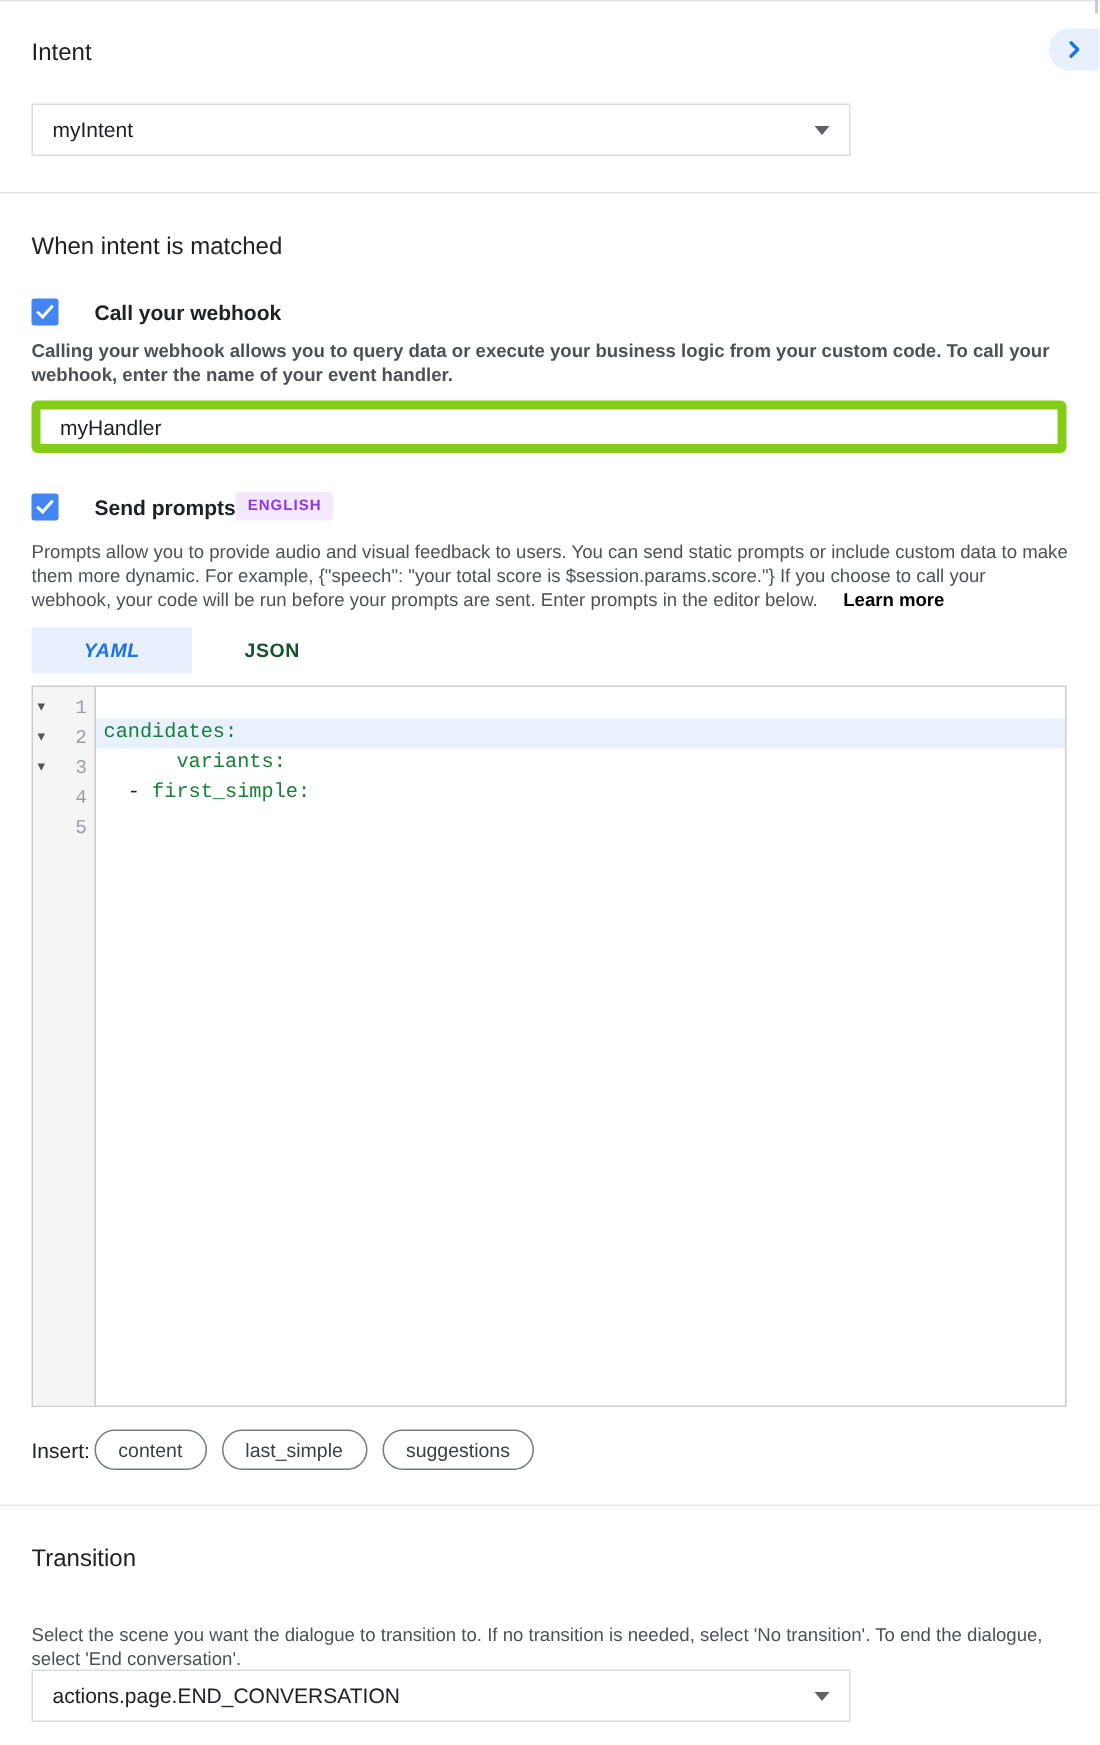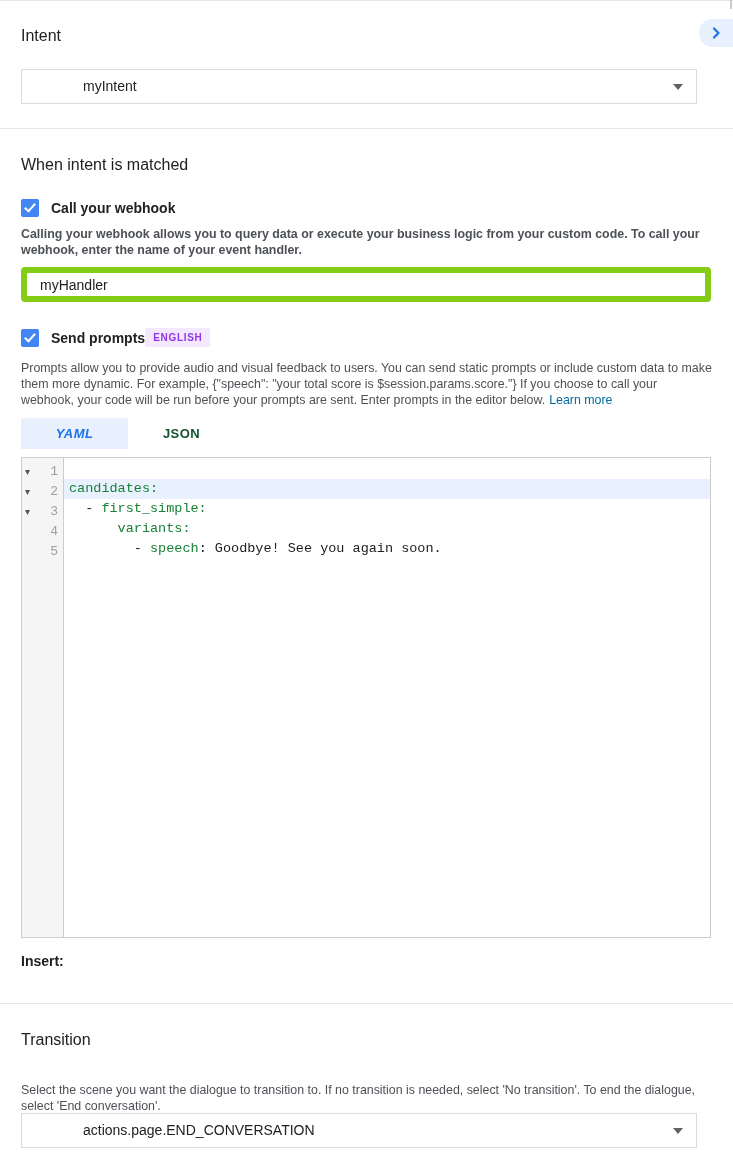--- a/index.html
+++ b/index.html
@@ -22,22 +22,22 @@
   .matched-title { top: 156px; }
   .transition-title { top: 1031px; }
 
   .next-btn {
     position: absolute; left: 699px; top: 19px; width: 34px; height: 28px;
     background: #e8f0fe; border: none; border-radius: 14px 0 0 14px;
     display: flex; align-items: center; cursor: pointer; padding-left: 9px;
   }
 
   .select-box {
-    position: absolute; left: 21px; width: 676px; height: 35px;
-    border: 1px solid #dadce0; border-radius: 0; background: #fff; cursor: pointer; padding-left: 48px;
+    position: absolute; left: 21px; width: 546px; height: 35px;
+    border: 1px solid #dadce0; border-radius: 0; background: #fff; cursor: pointer;
   }
   .intent-select { top: 69px; }
   .transition-select { top: 1113px; }
   .select-value { display: block; padding-left: 13px; line-height: 33px; font-size: 14px; color: #202124;
     white-space: nowrap; overflow: hidden; }
   .caret {
     position: absolute; right: 13px; top: 14px; width: 0; height: 0;
     border-left: 5px solid transparent; border-right: 5px solid transparent;
     border-top: 6px solid #5f6368;
   }
@@ -46,32 +46,32 @@
   .webhook-row { top: 199px; }
   .prompts-row { top: 328px; }
   .checkbox {
     width: 18px; height: 18px; background: #4285f4; border-radius: 2px;
     position: relative; flex: 0 0 auto;
   }
   .checkbox::after {
     content: ""; position: absolute; left: 6px; top: 2px; width: 4px; height: 9px;
     border: solid #fff; border-width: 0 2px 2px 0; transform: rotate(42deg);
   }
-  .check-label { margin-left: 12px; font-size: 14px; font-weight: 700; color: #202124; text-align: right; }
+  .check-label { margin-left: 24px; font-size: 14px; font-weight: 700; color: #202124; text-align: right; }
   .lang-badge {
     margin-left: 0; background: #f3e8fd; color: #9334e6;
     font-size: 10px; font-weight: 700; letter-spacing: 0.7px;
     padding: 4px 8px; border-radius: 2px;
   }
 
   .desc { position: absolute; left: 21px; width: 691px; font-size: 12.4px; line-height: 16px; color: #4d5156; }
   .webhook-desc { top: 226px; font-weight: bold; }
   .prompts-desc { top: 360px; }
   .transition-desc { top: 1082px; width: 690px; }
-  .learn-more { color: #0369a1; text-decoration: none; margin-left: 4px; cursor: pointer; }
+  .learn-more { color: #000000; text-decoration: none; margin-left: 17px; cursor: pointer; font-weight: bold; }
 
   .text-input {
     position: absolute; left: 21px; top: 267px; width: 690px; height: 35px;
     border: 6px solid #84cc16; border-radius: 4px; font-family: "Liberation Sans", sans-serif;
     font-size: 14px; color: #202124; padding-left: 13px; outline: none;
   }
 
   .tabs { position: absolute; left: 21px; top: 418px; height: 31px; display: flex; }
   .tab {
     width: 107px; text-align: center; line-height: 31px; font-size: 13px;
@@ -92,21 +92,21 @@
   .fold { position: absolute; left: 3px; top: 0; line-height: 20px; font-size: 10px; color: #555; cursor: pointer;
     font-family: "Liberation Sans", sans-serif; }
   .lnum { position: absolute; right: 5px; top: 0; line-height: 20px; font-size: 13px; color: #9aa0a6; }
   .code-col { flex: 1; padding-top: 4px; overflow: hidden; cursor: text; }
   .c-row { height: 20px; line-height: 20px; font-size: 13.5px; white-space: pre; padding-left: 5px; }
   .c-row.active { background: #e8f1fd; margin-top: 17px; }
   .tok.key { color: #188038; }
   .tok.plain { color: #202124; }
 
   .insert-row { position: absolute; left: 21px; top: 953px; display: flex; align-items: center; }
-  .insert-label { font-size: 14px; color: #202124; margin-right: 3px; font-weight: bold; }
+  .insert-label { font-size: 14px; color: #202124; margin-right: 3px; }
   .chip {
     height: 27px; padding: 0 15px; margin-right: 10px; background: #fff;
     border: 1px solid #767b80; border-radius: 14px; font-family: "Liberation Sans", sans-serif;
     font-size: 13px; color: #3c4043; cursor: pointer;
   }
 </style>
 </head>
 <body>
 
 <div class="hairline top-line"></div>
@@ -169,29 +169,33 @@
       </div>
       <div class="g-row">
         <span class="lnum">4</span>
       </div>
       <div class="g-row">
         <span class="lnum">5</span>
       </div>
     </div>
   <div class="code-col">
       <div class="c-row active"><span class="tok key">candidates:</span></div>
+      <div class="c-row"><span class="tok plain">      </span><span class="tok key">variants:</span></div>
       <div class="c-row"><span class="tok plain">  - </span><span class="tok key">first_simple:</span></div>
-      <div class="c-row"><span class="tok plain">      </span><span class="tok key">variants:</span></div>
-      <div class="c-row"><span class="tok plain">        - </span><span class="tok key">speech</span><span class="tok plain">: Goodbye! See you again soon.</span></div>
       <div class="c-row"></div>
     </div>
 </div>
 
 <div class="insert-row">
   <span class="insert-label">Insert:</span>
+  <span style="display:flex;">
+      <button class="chip">content</button>
+      <button class="chip">last_simple</button>
+      <button class="chip">suggestions</button>
+    </span>
 </div>
 
 <div class="hairline divider-2"></div>
 
 <h2 class="section-title transition-title">Transition</h2>
 
 <p class="desc transition-desc">Select the scene you want the dialogue to transition to. If no transition is needed, select 'No transition'. To end the dialogue, select 'End conversation'.</p>
 
 <div class="select-box transition-select">
   <span class="select-value">actions.page.END_CONVERSATION</span>

